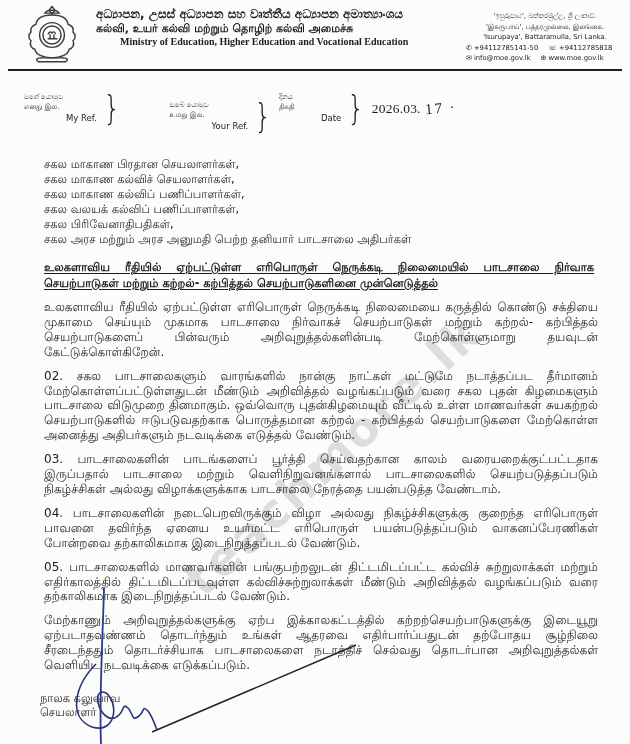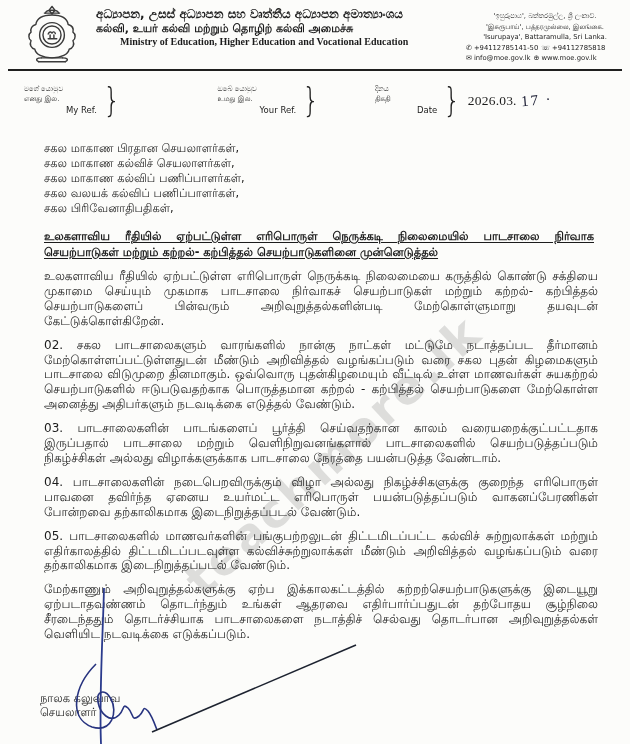--- a/index.html
+++ b/index.html
@@ -18,27 +18,27 @@
   .content { position:relative; z-index:2; }
   
   .header { display:flex; align-items:flex-start; padding:4px 6px 0 12px; }
   .emblem { width:80px; height:62px; flex:0 0 auto; }
   .ministry { padding:3px 0 0 4px; line-height:1.28; flex:1 1 auto; }
   .m-si { font-size:12px;  font-weight:700; }
   .m-ta { font-size:11px;  font-weight:700; }
   .m-en { font-size:10px; font-weight:700; font-family:"Liberation Serif", serif;margin-left:24px; }
   .contact { flex:0 0 158px; padding-top:7px; font-size:6.8px; line-height:1.55;
              white-space:nowrap; color:#222;text-align:center; }
-  .c-row { display:flex; gap:3px; }
+  .c-row { display:flex; gap:10px; }
   .ci { display:inline-block; margin-right:2px; font-size:7px; }
   .rule { border-bottom:2px solid #1f1f1f; margin:3px 8px 0 8px; }
   
-  .refrow { display:flex; align-items:center; padding:9px 0 0 24px;gap:48px; }
+  .refrow { display:flex; align-items:center; padding:9px 0 0 24px; }
   .refgroup { display:flex; align-items:center; }
-  .g2 { margin-left:42px; } .g3 { }
+  .g2 { margin-left:42px;margin-top:16px; } .g3 { }
   .reflabels { font-size:7px; line-height:1.45; color:#2b2b2b; }
   .reflabels .en { font-size:8.5px; color:#1c1c1c;padding-left:42px; }
   .brace { font-size:34px; font-weight:300; margin:0 5px 0 4px; color:#222;
            transform:scaleX(.8); }
   .refvalue { font-size:13.5px; font-family:"Liberation Serif", serif; letter-spacing:.2px; }
   .hand { display:inline-block; font-size:15px; transform:rotate(-5deg);
           color:#23253a; margin-left:4px; letter-spacing:2px; }
   
   .recipients { margin:21px 36px 0 44px; font-size:11.4px; line-height:15px; }
   .subject { margin:13px 36px 0 44px; font-size:11.4px; line-height:15.5px;
@@ -127,20 +127,21 @@
         </div>
       </div>
     </div>
 
     <div class="recipients">
       <div>சகல மாகாண பிரதான செயலாளர்கள்,</div>
       <div>சகல மாகாண கல்விச் செயலாளர்கள்,</div>
       <div>சகல மாகாண கல்விப் பணிப்பாளர்கள்,</div>
       <div>சகல வலயக் கல்விப் பணிப்பாளர்கள்,</div>
       <div>சகல பிரிவேனாதிபதிகள்,</div>
+      <div>சகல அரச மற்றும் அரச அனுமதி பெற்ற தனியார் பாடசாலை அதிபர்கள்</div>
     </div>
 
     <div class="subject">உலகளாவிய ரீதியில் ஏற்பட்டுள்ள எரிபொருள் நெருக்கடி நிலைமையில் பாடசாலை நிர்வாக செயற்பாடுகள் மற்றும் கற்றல்- கற்பித்தல் செயற்பாடுகளினை முன்னெடுத்தல்</div>
 
     <p class="bodyp">உலகளாவிய ரீதியில் ஏற்பட்டுள்ள எரிபொருள் நெருக்கடி நிலைமையை கருத்தில் கொண்டு சக்தியை முகாமை செய்யும் முகமாக பாடசாலை நிர்வாகச் செயற்பாடுகள் மற்றும் கற்றல்- கற்பித்தல் செயற்பாடுகளைப் பின்வரும் அறிவுறுத்தல்களின்படி மேற்கொள்ளுமாறு தயவுடன் கேட்டுக்கொள்கிறேன்.</p>
     <p class="bodyp">02. சகல பாடசாலைகளும் வாரங்களில் நான்கு நாட்கள் மட்டுமே நடாத்தப்பட தீர்மானம் மேற்கொள்ளப்பட்டுள்ளதுடன் மீண்டும் அறிவித்தல் வழங்கப்படும் வரை சகல புதன் கிழமைகளும் பாடசாலை விடுமுறை தினமாகும். ஒவ்வொரு புதன்கிழமையும் வீட்டில் உள்ள மாணவர்கள் சுயகற்றல் செயற்பாடுகளில் ஈடுபடுவதற்காக பொருத்தமான கற்றல் - கற்பித்தல் செயற்பாடுகளை மேற்கொள்ள அனைத்து அதிபர்களும் நடவடிக்கை எடுத்தல் வேண்டும்.</p>
     <p class="bodyp">03. பாடசாலைகளின் பாடங்களைப் பூர்த்தி செய்வதற்கான காலம் வரையறைக்குட்பட்டதாக இருப்பதால் பாடசாலை மற்றும் வெளிநிறுவனங்களால் பாடசாலைகளில் செயற்படுத்தப்படும் நிகழ்ச்சிகள் அல்லது விழாக்களுக்காக பாடசாலை நேரத்தை பயன்படுத்த வேண்டாம்.</p>
     <p class="bodyp">04. பாடசாலைகளின் நடைபெறவிருக்கும் விழா அல்லது நிகழ்ச்சிகளுக்கு குறைந்த எரிபொருள் பாவனை தவிர்ந்த ஏனைய உயர்மட்ட எரிபொருள் பயன்படுத்தப்படும் வாகனப்பேரணிகள் போன்றவை தற்காலிகமாக இடைநிறுத்தப்படல் வேண்டும்.</p>
     <p class="bodyp">05. பாடசாலைகளில் மாணவர்களின் பங்குபற்றலுடன் திட்டமிடப்பட்ட கல்விச் சுற்றுலாக்கள் மற்றும் எதிர்காலத்தில் திட்டமிடப்படவுள்ள கல்விச்சுற்றுலாக்கள் மீண்டும் அறிவித்தல் வழங்கப்படும் வரை தற்காலிகமாக இடைநிறுத்தப்படல் வேண்டும்.</p>
     <p class="bodyp">மேற்காணும் அறிவுறுத்தல்களுக்கு ஏற்ப இக்காலகட்டத்தில் கற்றற்செயற்பாடுகளுக்கு இடையூறு ஏற்படாதவண்ணம் தொடர்ந்தும் உங்கள் ஆதரவை எதிர்பார்ப்பதுடன் தற்போதய சூழ்நிலை சீரடைந்ததும் தொடர்ச்சியாக பாடசாலைகளை நடாத்திச் செல்வது தொடர்பான அறிவுறுத்தல்கள் வெளியிட நடவடிக்கை எடுக்கப்படும்.</p>

